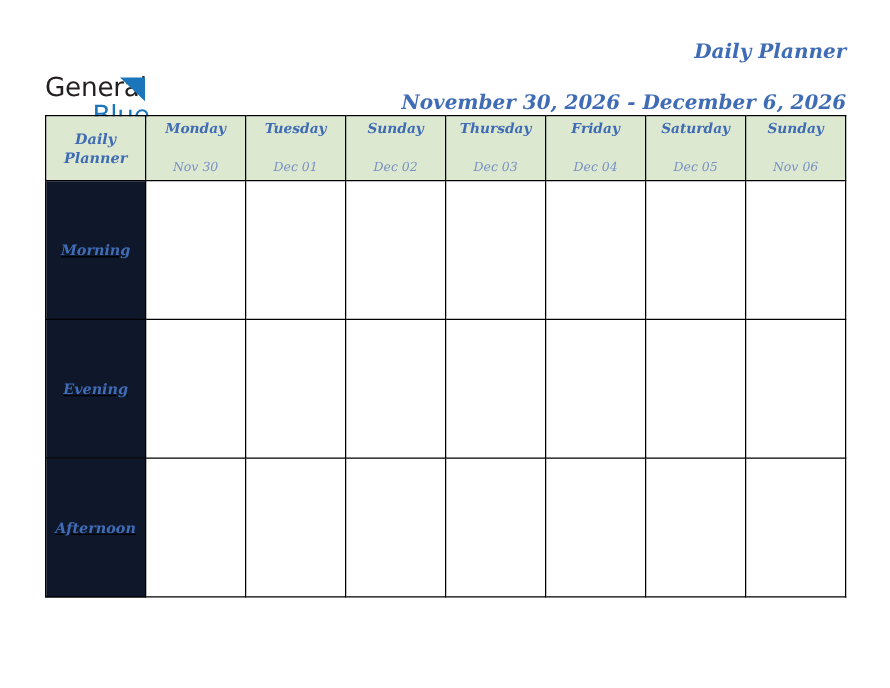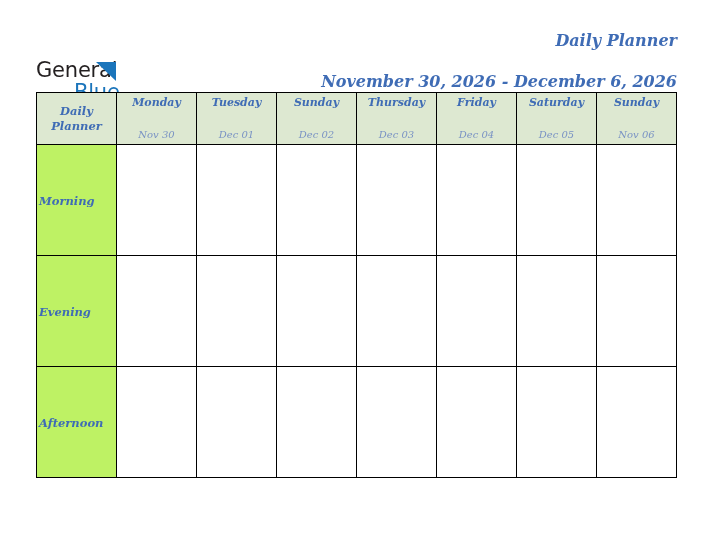--- a/index.html
+++ b/index.html
@@ -142,23 +142,24 @@
     font-size: 10px;
     font-style: italic;
     font-weight: 400;
     color: #7a93c4;
     line-height: 14px;
     margin-top: 18px;
   }
 
   tbody tr { height: 111px; }
   td.period-cell {
-    background: #bef264;
-    text-align: left;
+    background: #0f172a;
+    text-align: center;
     vertical-align: middle;
+    text-decoration: underline;
   }
   td.period-cell span {
     font-family: "DejaVu Serif", serif;
     font-size: 11.5px;
     font-style: italic;
     font-weight: 700;
     color: #3f6cb5;
   }
   td.slot-cell {
     background: #ffffff;

